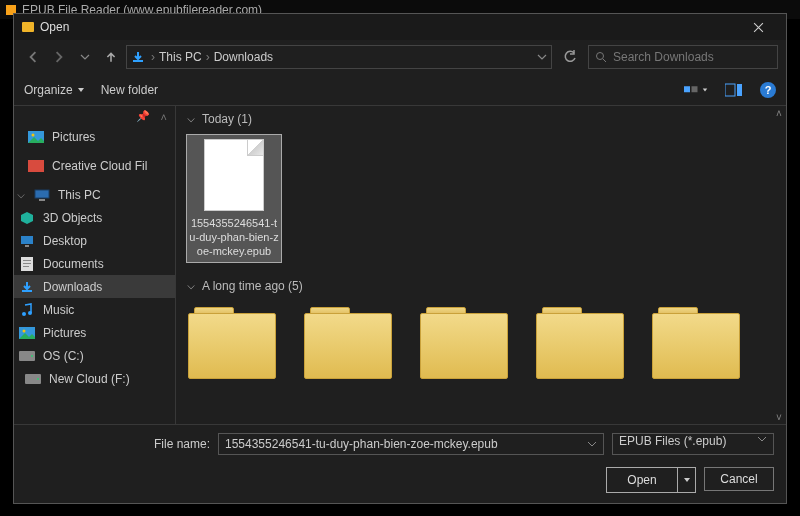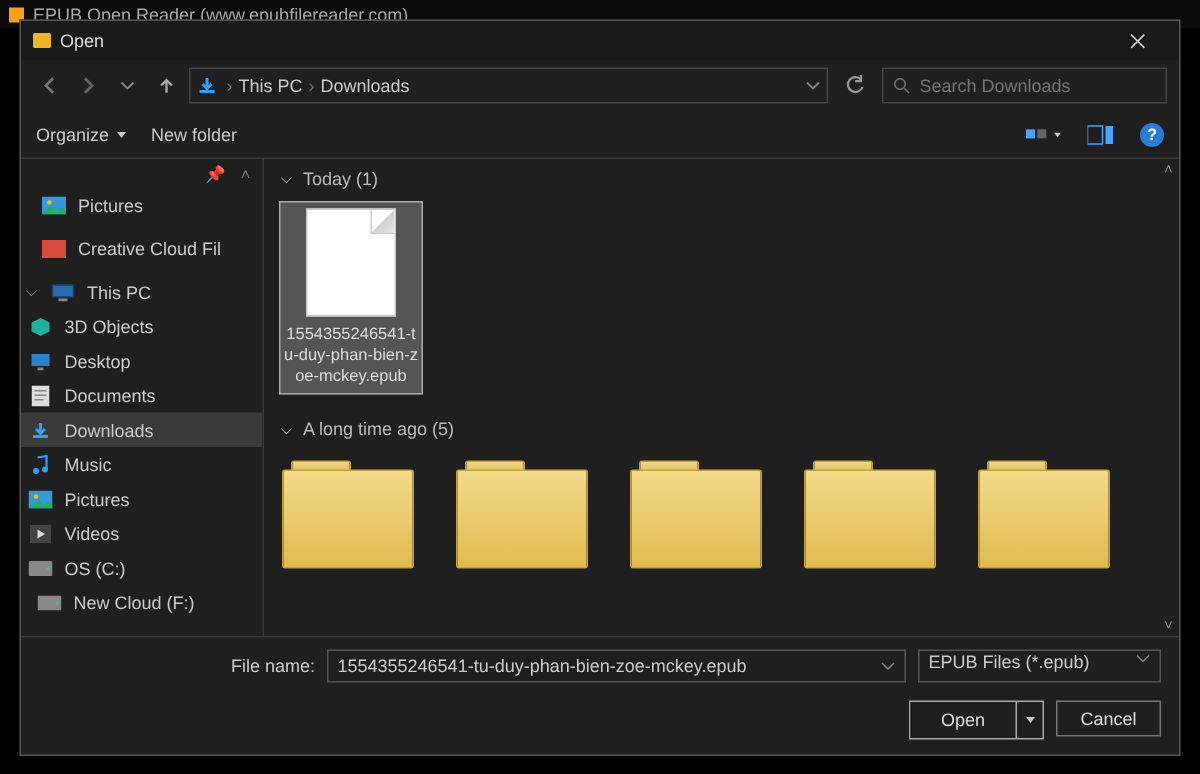--- a/index.html
+++ b/index.html
@@ -246,21 +246,21 @@
   .split .caret {
     width:18px; border-left:1px solid #aaa;
     display:flex; align-items:center; justify-content:center;
   }
 </style>
 </head>
 <body>
 
 <div class="app-titlebar">
   <div class="app-icon"></div>
-  <div>EPUB Open Reader (www.epubfilereader.com)</div>
+  <div>EPUB File Reader (www.epubfilereader.com)</div>
 </div>
 
 <div class="dialog">
   <div class="dlg-titlebar">
     <div class="folder-icon"></div>
     <div>Open</div>
     <div class="spacer"></div>
     <div class="close-btn">
       <svg viewBox="0 0 10 10">
           <path d="M1 1 L9 9 M9 1 L1 9" stroke="#ccc" stroke-width="1"></path>
@@ -451,29 +451,20 @@
             <svg width="16" height="12" viewBox="0 0 16 12">
               <rect width="16" height="12" fill="#3498db"></rect>
               <circle cx="5" cy="4" r="1.5" fill="#f1c40f"></circle>
               <path d="M0 12 L6 6 L10 10 L13 7 L16 10 L16 12 Z" fill="#27ae60"></path>
             </svg>
           </span>
         <span>Pictures</span>
       </div>
       <div class="sb-item">
         <span class="sb-ico">
-            <svg width="14" height="12" viewBox="0 0 14 12">
-              <rect width="14" height="12" fill="#444"></rect>
-              <path d="M5 3 L10 6 L5 9 Z" fill="#ddd"></path>
-            </svg>
-          </span>
-        <span>Videos</span>
-      </div>
-      <div class="sb-item">
-        <span class="sb-ico">
             <svg width="16" height="10" viewBox="0 0 16 10">
               <rect width="16" height="10" rx="1" fill="#888"></rect>
               <circle cx="13" cy="5" r="1" fill="#2ecc71"></circle>
             </svg>
           </span>
         <span>OS (C:)</span>
       </div>
       <div class="sb-item">
         <span class="chev" style="margin-left:-12px;">›</span>
         <span class="sb-ico">

